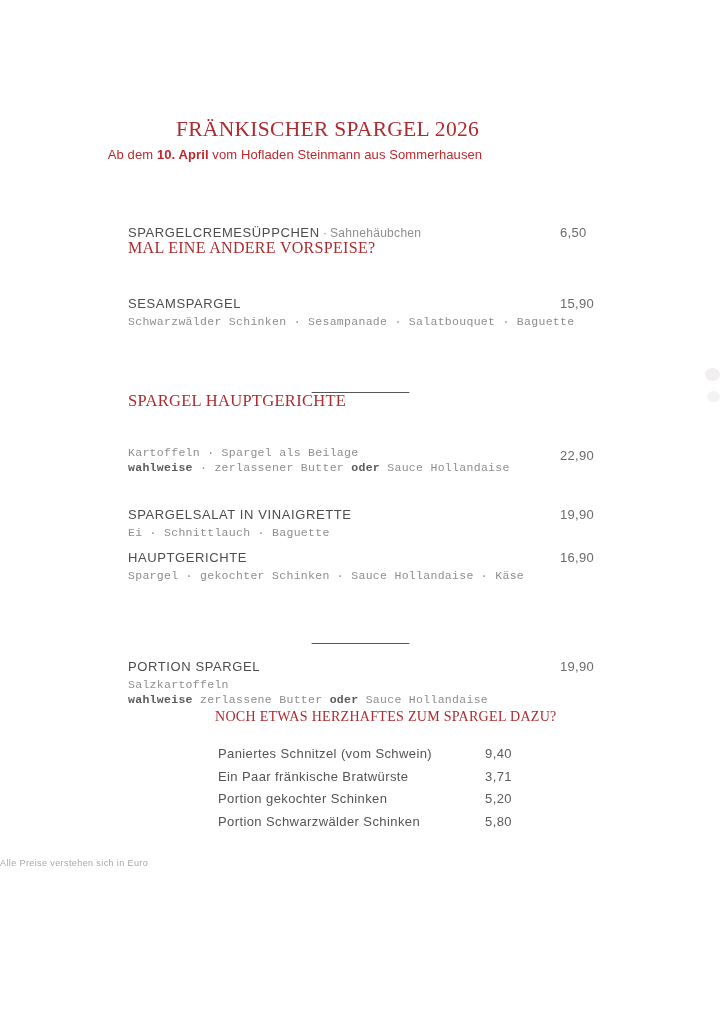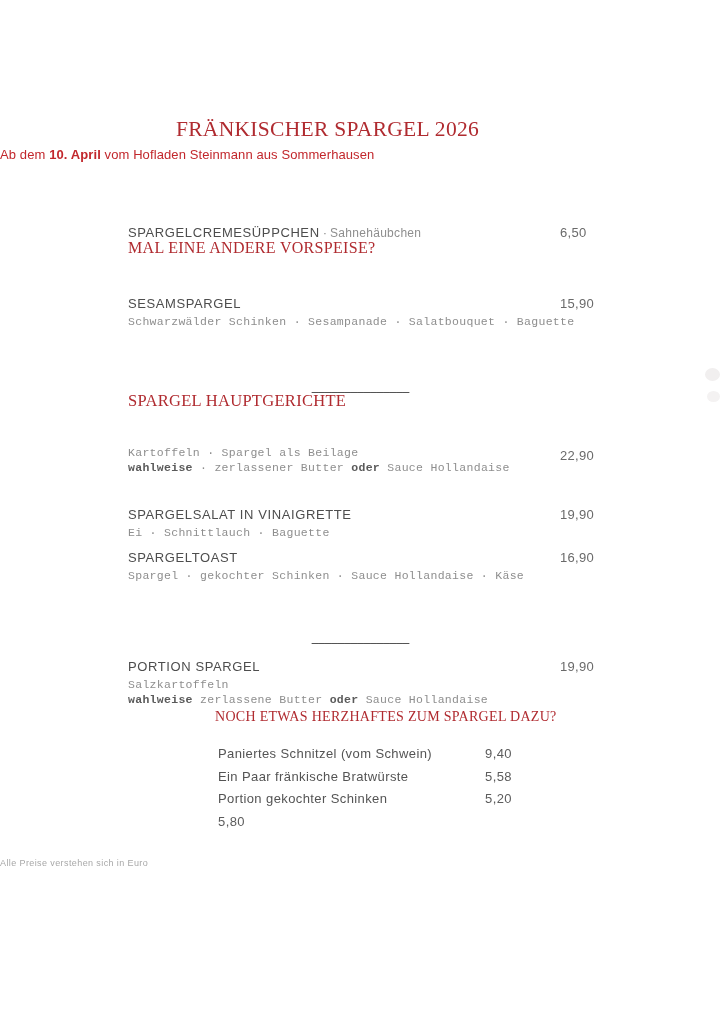--- a/index.html
+++ b/index.html
@@ -8,21 +8,21 @@
     font-family:"Liberation Sans", sans-serif; overflow:hidden;
   }
 
   
   .title {
     position:absolute; top:117px; left:0; width:655px; text-align:center;
     font-family:"Liberation Serif", serif; font-size:21.5px; line-height:24px;
     color:#b02b30; letter-spacing:0.3px; white-space:nowrap;
   }
   .subtitle {
-    position:absolute; top:147px; left:0; width:590px; 
+    position:absolute; top:147px; left:0; width:590px; text-align:center;
     font-size:13px; line-height:15px; color:#c2272c; letter-spacing:0.1px; white-space:nowrap;
   }
   .subtitle b { font-weight:bold; }
 
   
   .dish { position:absolute; left:128px; width:465px; }
   .dish-line { position:relative; font-size:13px; line-height:20px; color:#4d4d4d; letter-spacing:0.6px; white-space:nowrap;margin-top:20px; }
   .dish-price { position:absolute; left:432px; top:0; color:#6a6a6a; letter-spacing:0.3px; }
   .dish-sep { color:#8e8e8e; margin:0 3px; letter-spacing:0; }
   .inline-desc { color:#8e8e8e; font-size:12px; letter-spacing:0.3px; }
@@ -93,48 +93,49 @@
     <div class="dish-desc">Kartoffeln · Spargel als Beilage</div>
     <div class="dish-desc"><span class="choice-bold">wahlweise</span><span> · zerlassener Butter </span><span class="choice-bold">oder</span><span> Sauce Hollandaise</span></div>
   </div>
 
   <div class="dish" style="top:485px">
     <div class="dish-line"><span class="dish-name">SPARGELSALAT IN VINAIGRETTE</span><span class="dish-price">19,90</span></div>
     <div class="dish-desc">Ei · Schnittlauch · Baguette</div>
   </div>
 
   <div class="dish" style="top:528px">
-    <div class="dish-line"><span class="dish-name">SPARGELTOAST</span><span class="dish-price">16,90</span></div>
+    <div class="dish-line"><span class="dish-name">HAUPTGERICHTE</span><span class="dish-price">16,90</span></div>
     <div class="dish-desc">Spargel · gekochter Schinken · Sauce Hollandaise · Käse</div>
   </div>
 
   <div class="divider divider-2">_______________</div>
 
   <div class="dish" style="top:637px">
     <div class="dish-line"><span class="dish-name">PORTION SPARGEL</span><span class="dish-price">19,90</span></div>
     <div class="dish-desc">Salzkartoffeln</div>
     <div class="dish-desc"><span class="choice-bold">wahlweise</span><span> zerlassene Butter </span><span class="choice-bold">oder</span><span> Sauce Hollandaise</span></div>
   </div>
 
   <div class="section-heading h-herzhaft">NOCH ETWAS HERZHAFTES ZUM SPARGEL DAZU?</div>
 
   <div class="sides">
     <div class="side-row">
       <span class="side-name">Paniertes Schnitzel (vom Schwein)</span>
       <span class="side-price">9,40</span>
     </div>
     <div class="side-row">
       <span class="side-name">Ein Paar fränkische Bratwürste</span>
-      <span class="side-price">5,58</span>
+      <span class="side-price">3,71</span>
     </div>
     <div class="side-row">
       <span class="side-name">Portion gekochter Schinken</span>
       <span class="side-price">5,20</span>
     </div>
     <div class="side-row">
+      <span class="side-name">Portion Schwarzwälder Schinken</span>
       <span class="side-price">5,80</span>
     </div>
   </div>
 
   <div class="footer">Alle Preise verstehen sich in Euro</div>
 
   <div class="artifact artifact-1"></div>
   <div class="artifact artifact-2"></div>
 
 </div>

